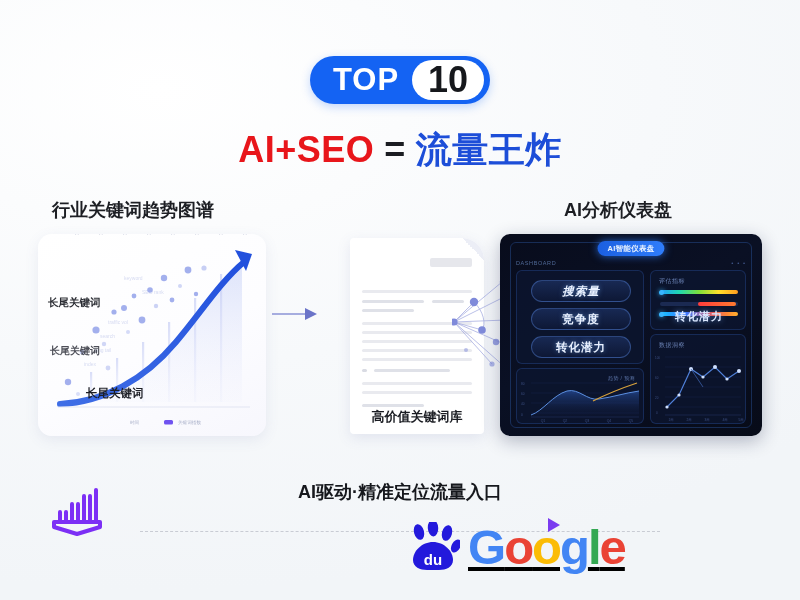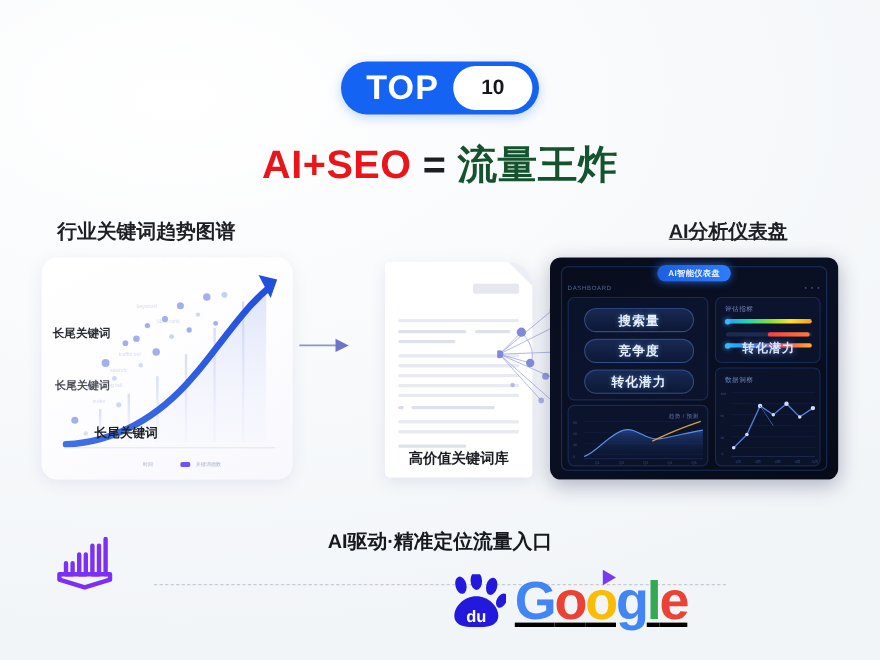--- a/index.html
+++ b/index.html
@@ -34,47 +34,47 @@
     font-weight: bold;
     letter-spacing: 1px;
     padding-left: 10px;
   }
   .top-badge .tb-num {
     width: 72px; height: 40px;
     background: #ffffff;
     border-radius: 22px;
     display: flex; align-items: center; justify-content: center;
     color: #16181c;
-    font-size: 19px;
+    font-size: 36px;
     font-weight: bold;
   }
 
   
   .main-title {
     position: absolute; left: 0; top: 126px; width: 800px;
     text-align: center;
     font-size: 36px;
     font-weight: bold;
     letter-spacing: 0.5px;
     white-space: nowrap;
   }
   .mt-red { color: #e8161b; }
   .mt-eq  { color: #1b1d22; margin: 0 10px; }
-  .mt-purple { color: #14532d; }
+  .mt-purple { color: #1d4ed8; }
 
   
   .sec-head {
     position: absolute;
     font-size: 18px;
     font-weight: bold;
     color: #1d1f24;
     white-space: nowrap;
   }
   #head-left  { left: 52px;  top: 198px; }
-  #head-right { left: 608px; top: 198px; text-decoration: underline; }
+  #head-right { left: 564px; top: 198px; }
 
   
   .chart-card {
     position: absolute; left: 38px; top: 234px;
     width: 228px; height: 202px;
     background: linear-gradient(155deg,#ffffff 0%, #fdfdff 55%, #f7f7fd 100%);
     border-radius: 14px;
     box-shadow: 0 4px 14px rgba(90,100,160,0.10);
     overflow: hidden;
   }
@@ -179,21 +179,21 @@
     width: 100px; height: 22px;
     border-radius: 12px;
     border: 1px solid rgba(90,140,230,0.40);
     background: linear-gradient(180deg, rgba(25,42,86,0.95), rgba(14,24,54,0.95));
     color: #e9f1ff;
     font-size: 11.5px; font-weight: bold;
     display: flex; align-items: center; justify-content: center;
     letter-spacing: 1px;
     text-shadow: 0 0 5px rgba(120,180,255,0.55);
   }
-  #pill-1 { top: 9px; }
+  #pill-1 { top: 9px; font-style: italic; }
   #pill-2 { top: 37px; }
   #pill-3 { top: 65px; }
 
   .panel-title {
     position: absolute; left: 8px; top: 6px;
     font-size: 6px; color: #6d85b8; letter-spacing: .5px;
   }
   .gauge-bar {
     position: absolute; left: 9px;
     height: 4px; border-radius: 3px;

